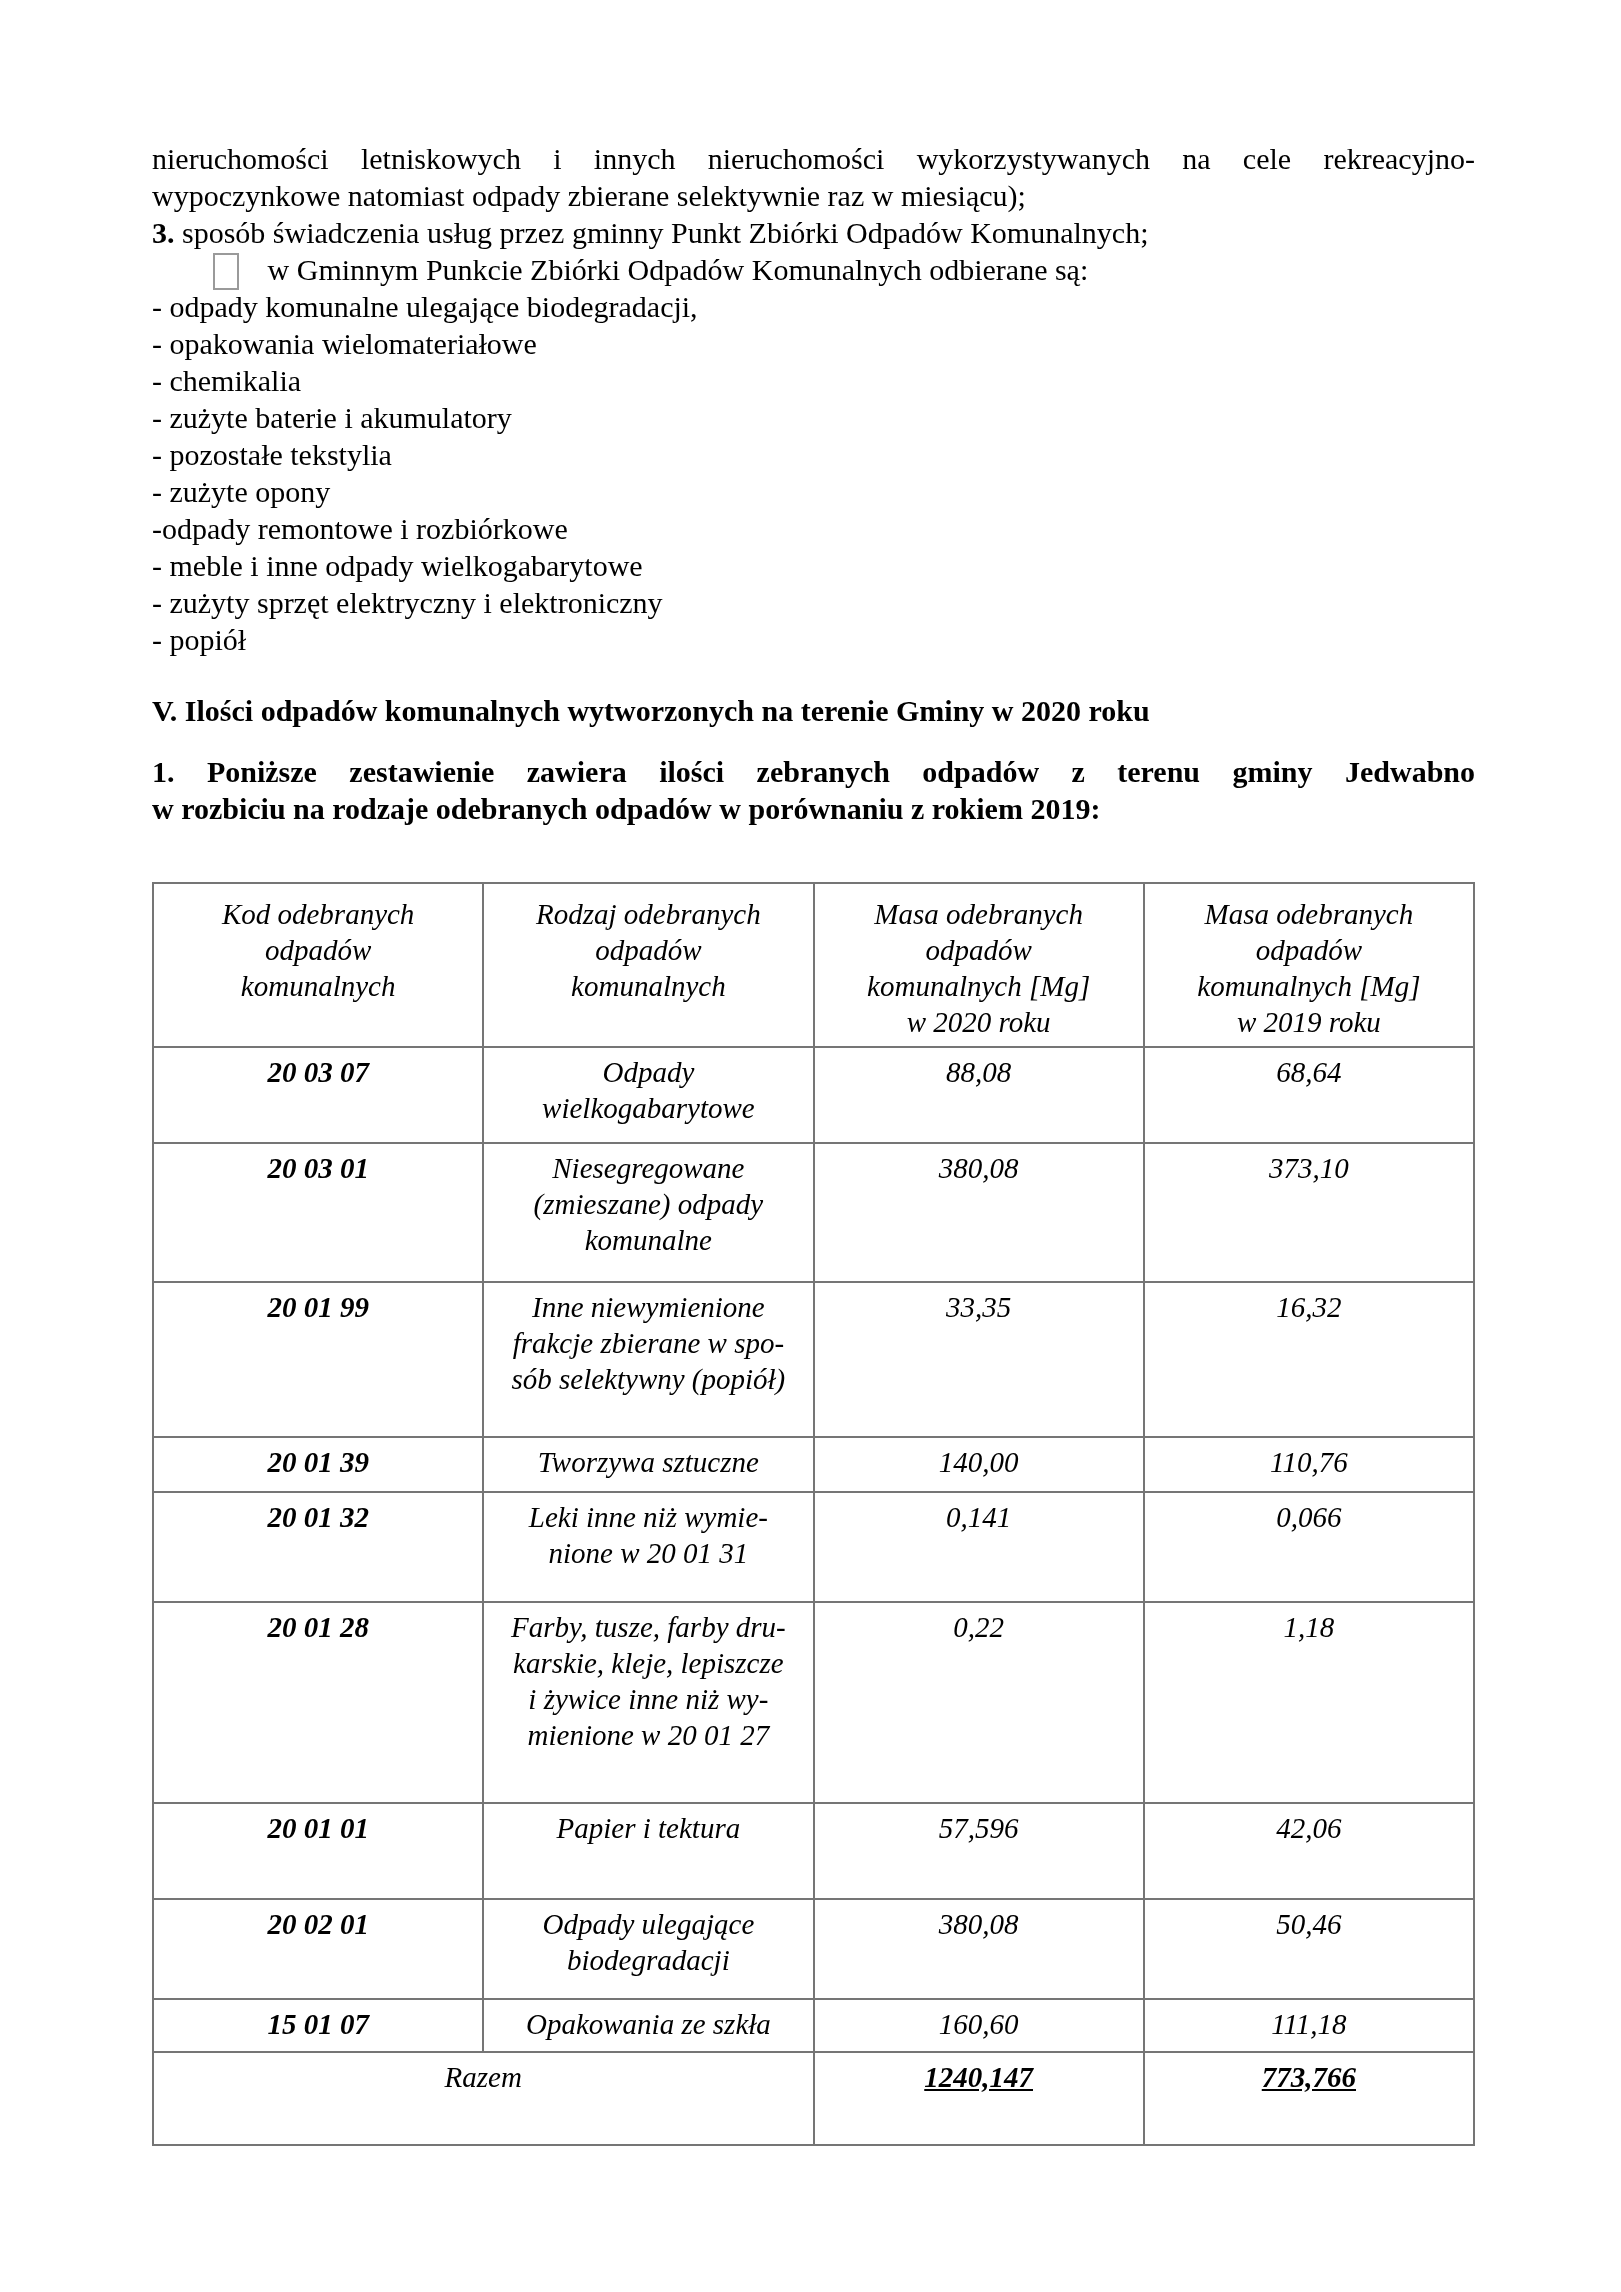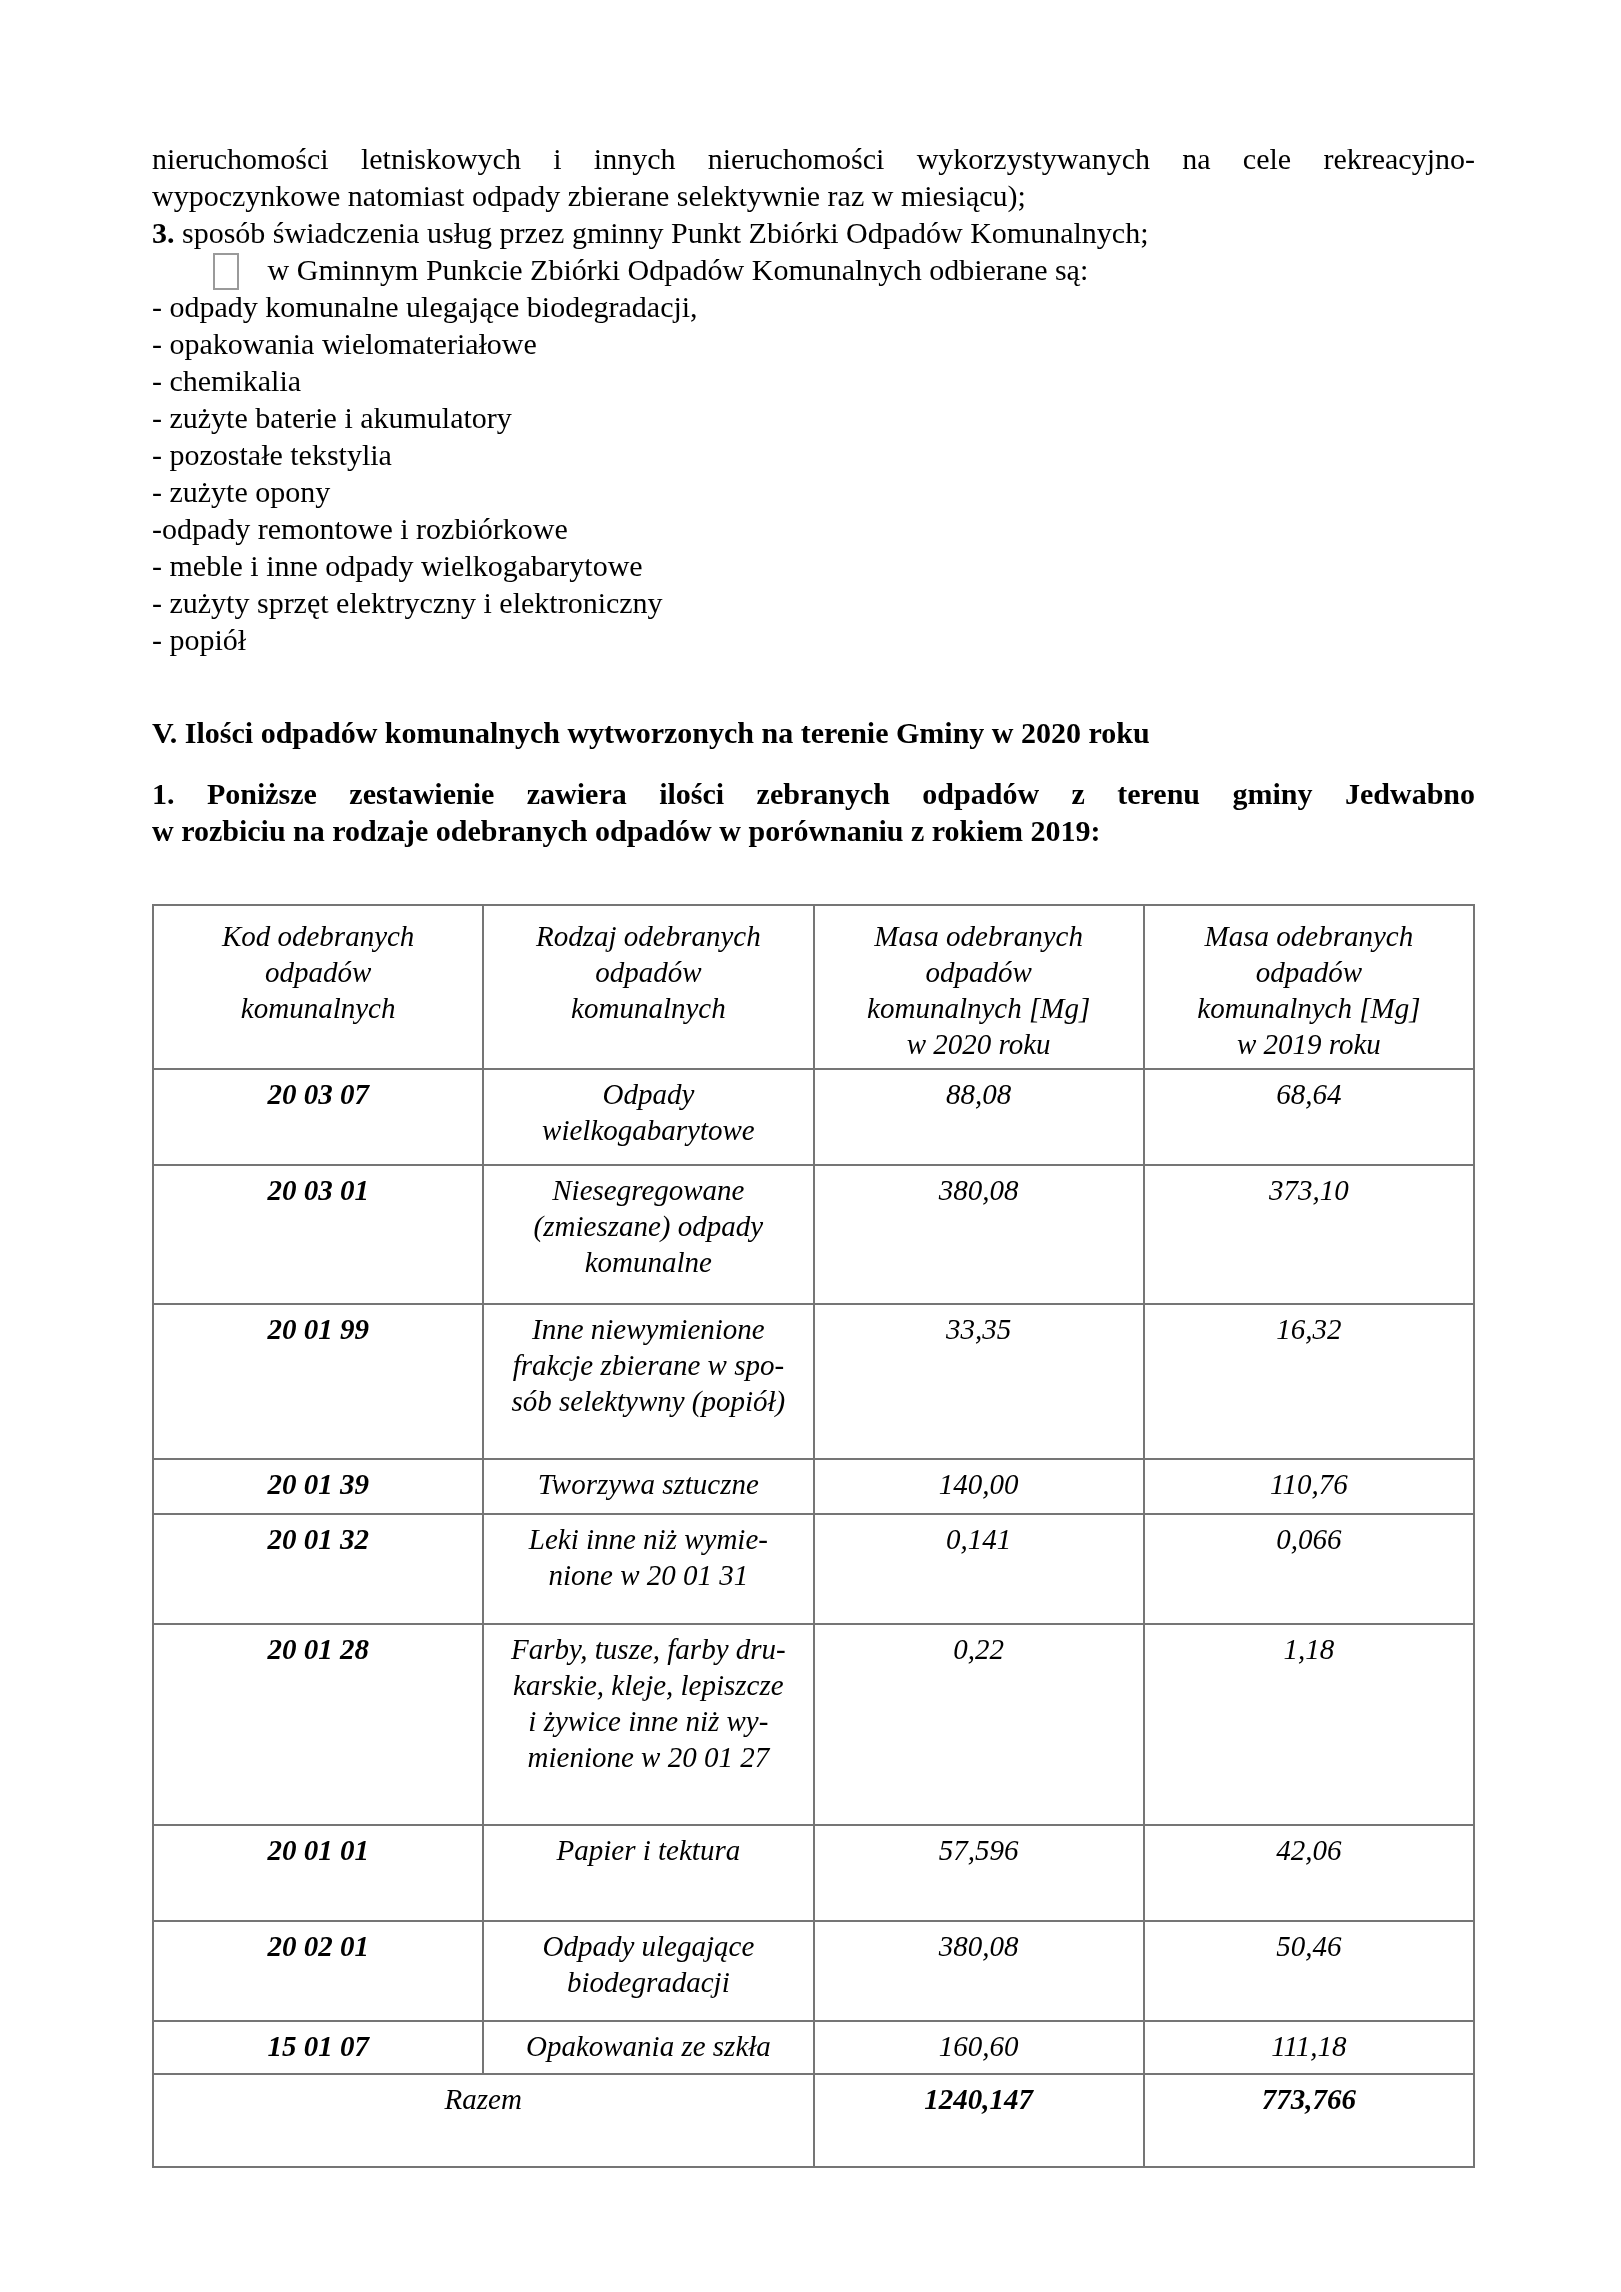--- a/index.html
+++ b/index.html
@@ -22,21 +22,21 @@
   .pszok-line{padding-left:61px;display:flex;align-items:flex-end;}
   .tofu{
     display:inline-block;
     width:21.6px;height:33px;
     border:2px solid #9a9a9a;
     margin-right:29px;
     align-self:center;
     transform:translateY(2px);
     flex:0 0 auto;
   }
-  .section-heading{margin-top:56px;font-weight:bold;}
+  .section-heading{margin-top:34px;font-weight:bold;}
   .para1{margin-top:24px;font-weight:bold;}
   table.waste{
     margin-top:55px;
     border-collapse:collapse;
     table-layout:fixed;
     width:1323px;
     font-size:29px;
     line-height:36px;
   }
   table.waste td, table.waste th{
@@ -49,21 +49,21 @@
     white-space:pre-line;
     overflow:hidden;
   }
   table.waste th{font-weight:normal;height:157px;padding-top:11.8px;}
   .code-cell{font-weight:bold;}
   td.low{padding-top:21.6px;}
   tr.r1{height:96px;}  tr.r2{height:139px;} tr.r3{height:155px;}
   tr.r4{height:55px;}  tr.r5{height:110px;} tr.r6{height:201px;}
   tr.r7{height:96px;}  tr.r8{height:100px;} tr.r9{height:53px;}
   tr.total-row{height:93px;}
-  tr.total-row .total-val{font-weight:bold;}
+  tr.total-row .total-val{font-weight:bold;text-decoration:underline;}
 </style>
 </head>
 <body>
 
 <div class="page">
 
   <div>
     <span class="line stretch">nieruchomości letniskowych i innych nieruchomości wykorzystywanych na cele rekreacyjno-</span>
     <span class="line">wypoczynkowe natomiast odpady zbierane selektywnie raz w miesiącu);</span>
   </div>

